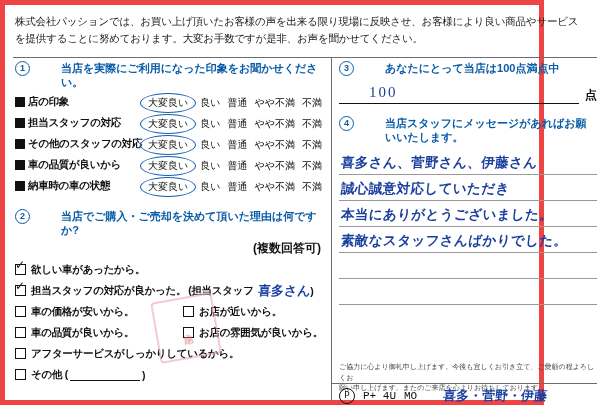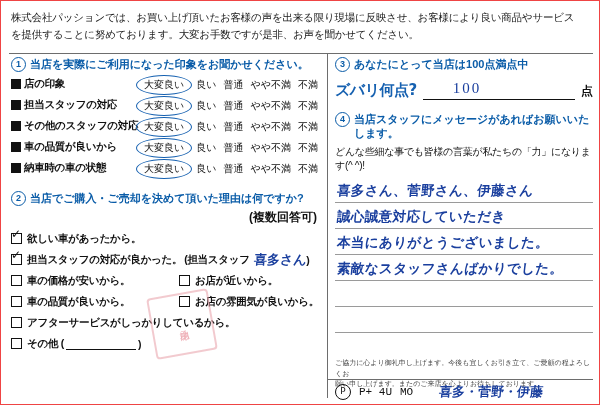--- a/index.html
+++ b/index.html
@@ -5,23 +5,23 @@
   html,body{margin:0;padding:0;}
   body{
     width:600px;height:405px;
     background:#ffffff;
     font-family:"Liberation Sans","DejaVu Sans",sans-serif;
     color:#111;
     overflow:hidden;
   }
   .sheet{
     position:relative;
-    width:600px;height:405px;
+    width:544px;height:405px;
     box-sizing:border-box;
-    border:1px solid #ef4444;
+    border:5px solid #ef4444;
     background:#fff;
   }
   
   .intro{
     position:absolute;left:10px;top:8px;width:580px;
     font-size:10.5px;line-height:1.65;color:#1a1a1a;
     letter-spacing:-0.2px;
   }
   
   .vdiv{
@@ -40,21 +40,21 @@
     display:flex;align-items:flex-start;gap:4px;
     font-size:11px;font-weight:bold;color:#0a5ca8;
     line-height:1.3;
   }
   .qnum{
     flex:0 0 auto;
     display:inline-block;width:13px;height:13px;border-radius:50%;
     border:1.4px solid #0a5ca8;color:#0a5ca8;
     font-size:9px;line-height:12px;text-align:center;font-weight:bold;
   }
-  .qtext{padding-top:0px;}
+  .qtext{padding-top:0px;margin-left:27px;}
 
   
   .rate-table{margin-top:5px;}
   .rate-row{
     display:flex;align-items:flex-start;
     height:21px;
     font-size:10.5px;
   }
   .rate-label{
     width:128px;
@@ -343,33 +343,31 @@
   <div class="stamp">承認印</div>
 
   <div class="col-right">
 
     <div class="qhead">
       <span class="qnum">3</span>
       <span class="qtext">あなたにとって当店は100点満点中</span>
     </div>
 
     <div class="score-box">
-      <span class="score-label">ズバリ何点?</span>
       <span class="score-line">
         <span class="score-val">100</span>
       </span>
       <span class="score-unit">点</span>
     </div>
 
     <div class="q4">
       <div class="qhead">
         <span class="qnum">4</span>
         <span class="qtext">当店スタッフにメッセージがあればお願いいたします。</span>
       </div>
-      <div class="q4-sub">どんな些細な事でも皆様の言葉が私たちの「力」になります(^ ^)!</div>
 
       <div class="memo">
         <div class="memo-line">
           <span class="hand">喜多さん、菅野さん、伊藤さん</span>
         </div>
         <div class="memo-line">
           <span class="hand">誠心誠意対応していただき</span>
         </div>
         <div class="memo-line">
           <span class="hand">本当にありがとうございました。</span>

